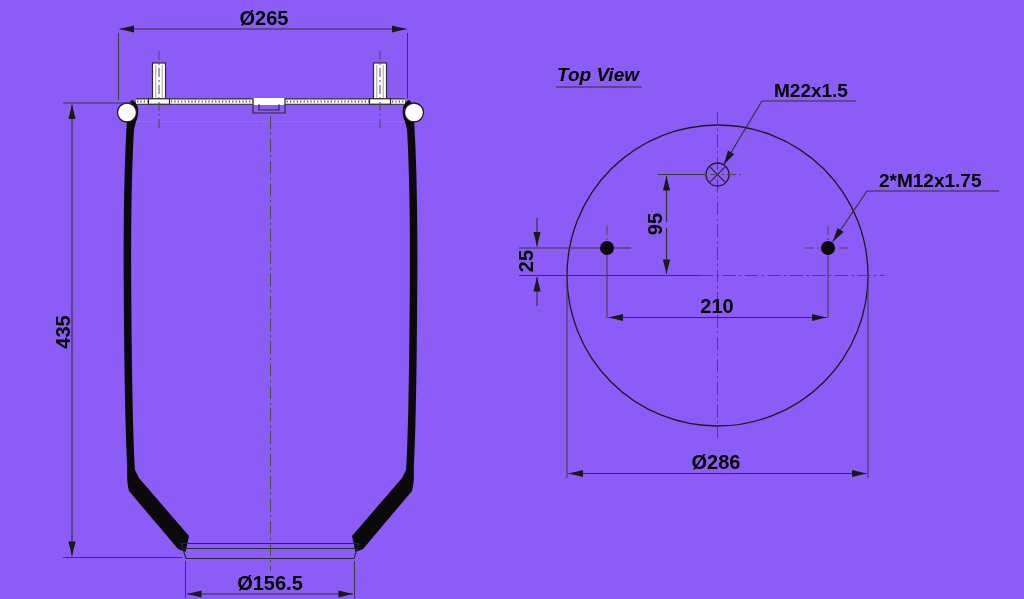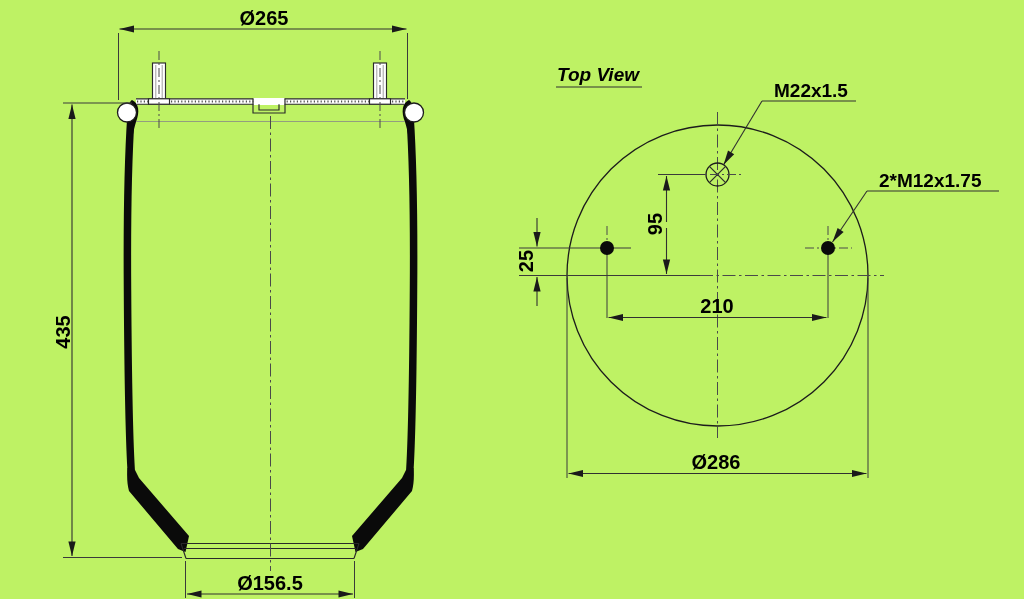--- a/index.html
+++ b/index.html
@@ -1,16 +1,16 @@
 <!DOCTYPE html>
 <html><head>
 <meta charset="utf-8">
 <style>
   html,body{margin:0;padding:0;background:#ffffff;}
-  .canvas{width:1024px;height:599px;background:#bef264;position:relative;overflow:hidden;}
+  .canvas{width:1024px;height:599px;background:#8b5cf6;position:relative;overflow:hidden;}
   svg{display:block;}
   text{font-family:"Liberation Sans","DejaVu Sans",sans-serif;font-weight:bold;fill:#000;}
   .t20{font-size:20px;}
   .t19{font-size:19px;}
   .titl{font-size:19px;font-style:italic;}
   .thin{stroke:#2a2a2a;stroke-width:1.15;fill:none;}
   .med{stroke:#1c1c1c;stroke-width:1.3;fill:none;}
   .dim{stroke:#303030;stroke-width:1.1;fill:none;}
   .ext{stroke:#3a3a3a;stroke-width:1;fill:none;}
   .cl{stroke:#4a4a4a;stroke-width:1;fill:none;stroke-dasharray:13 3.5 2.5 3.5;}

